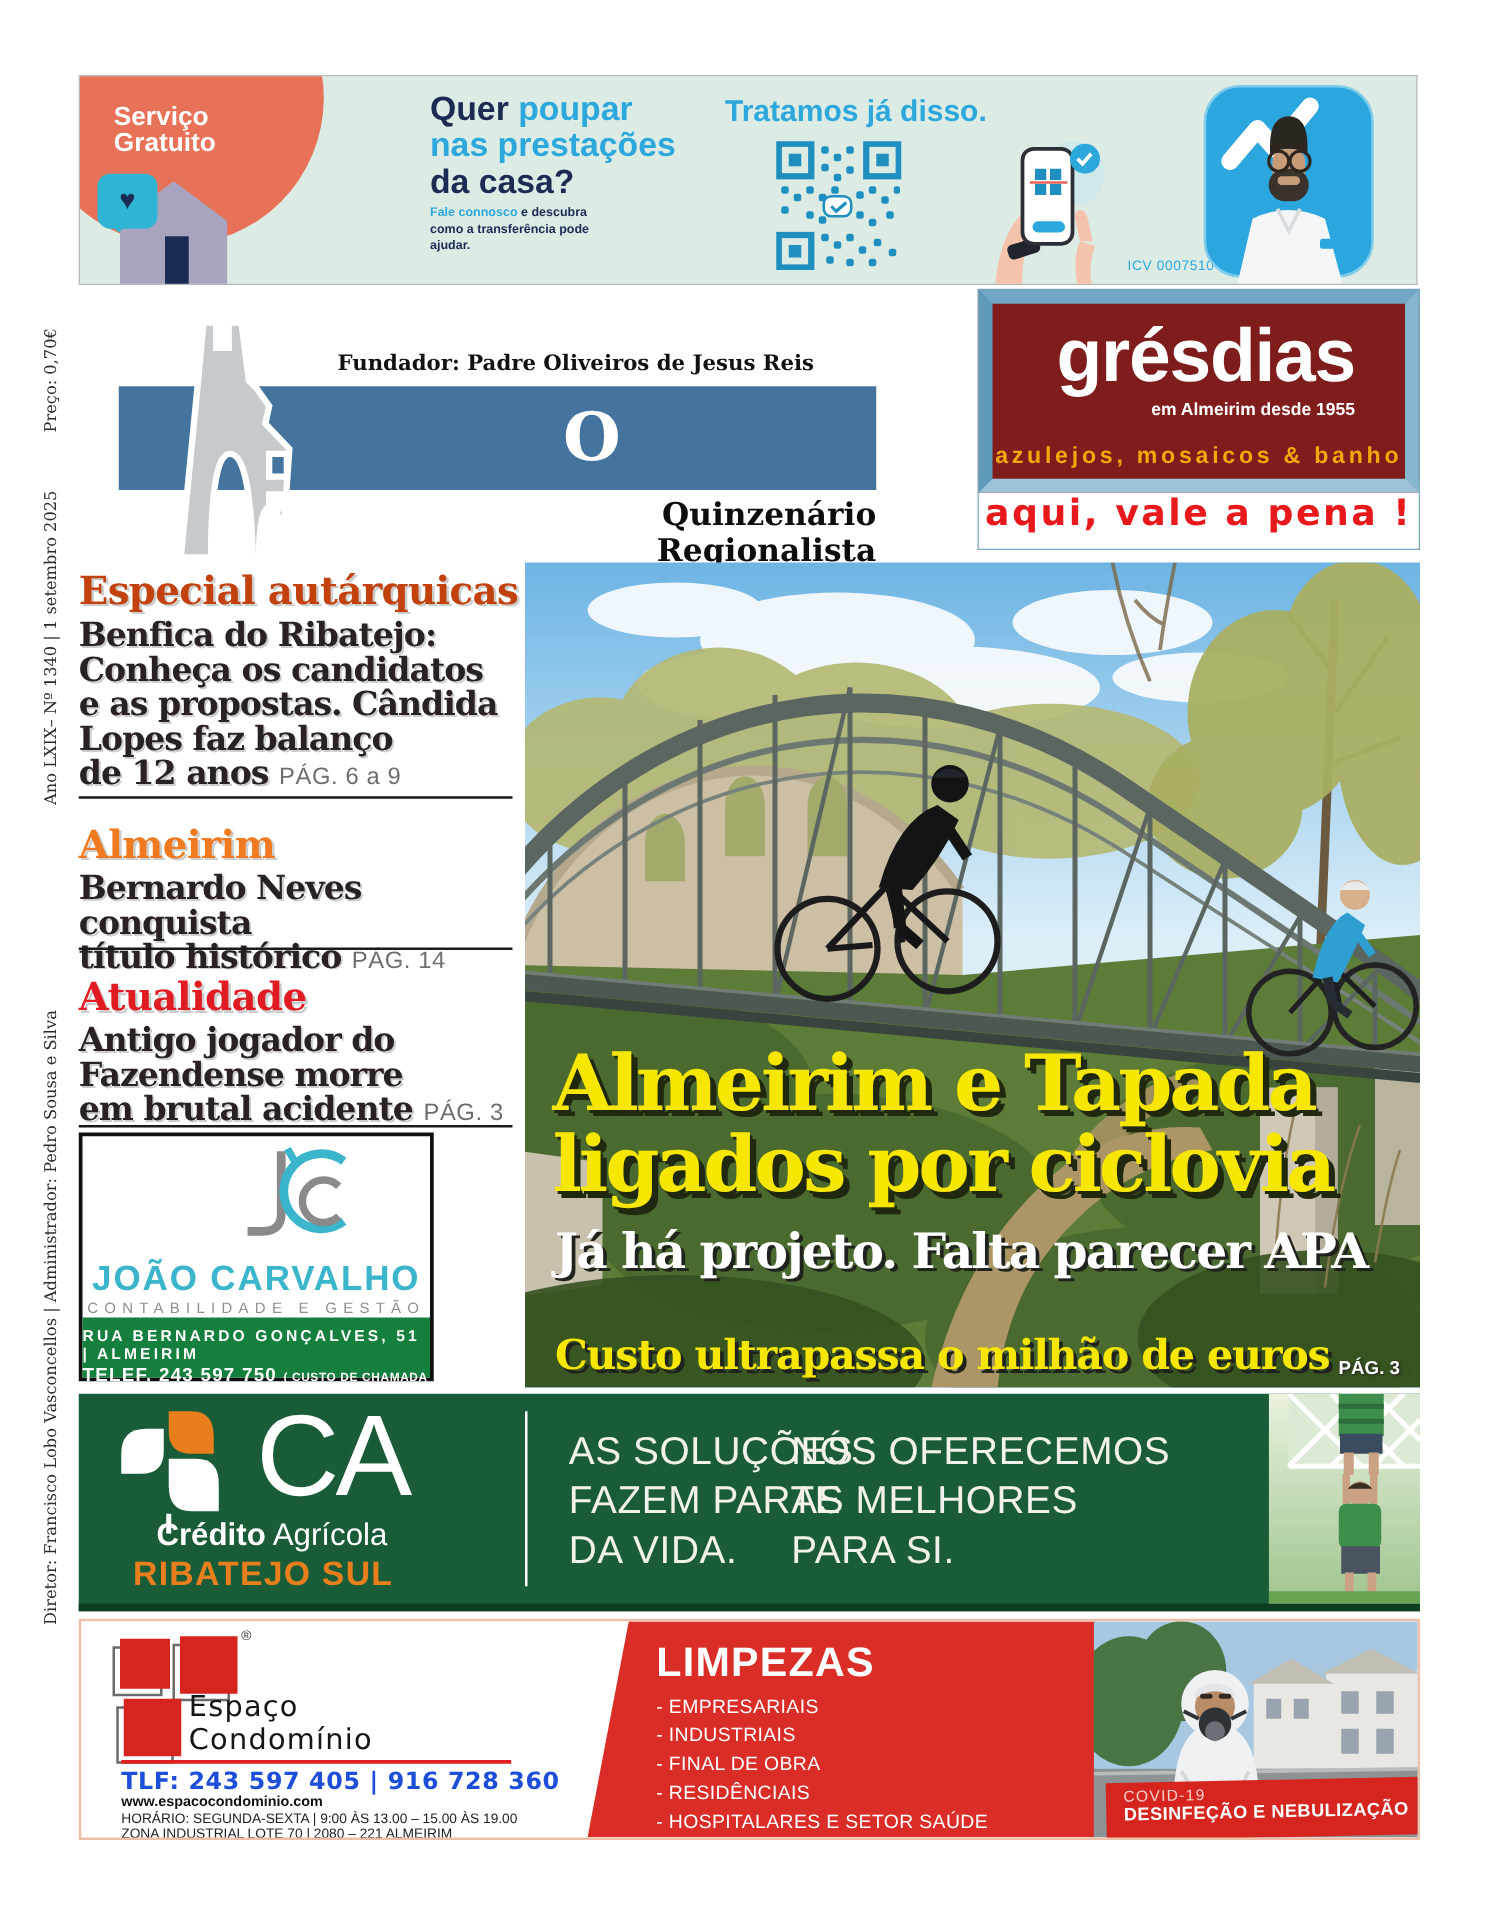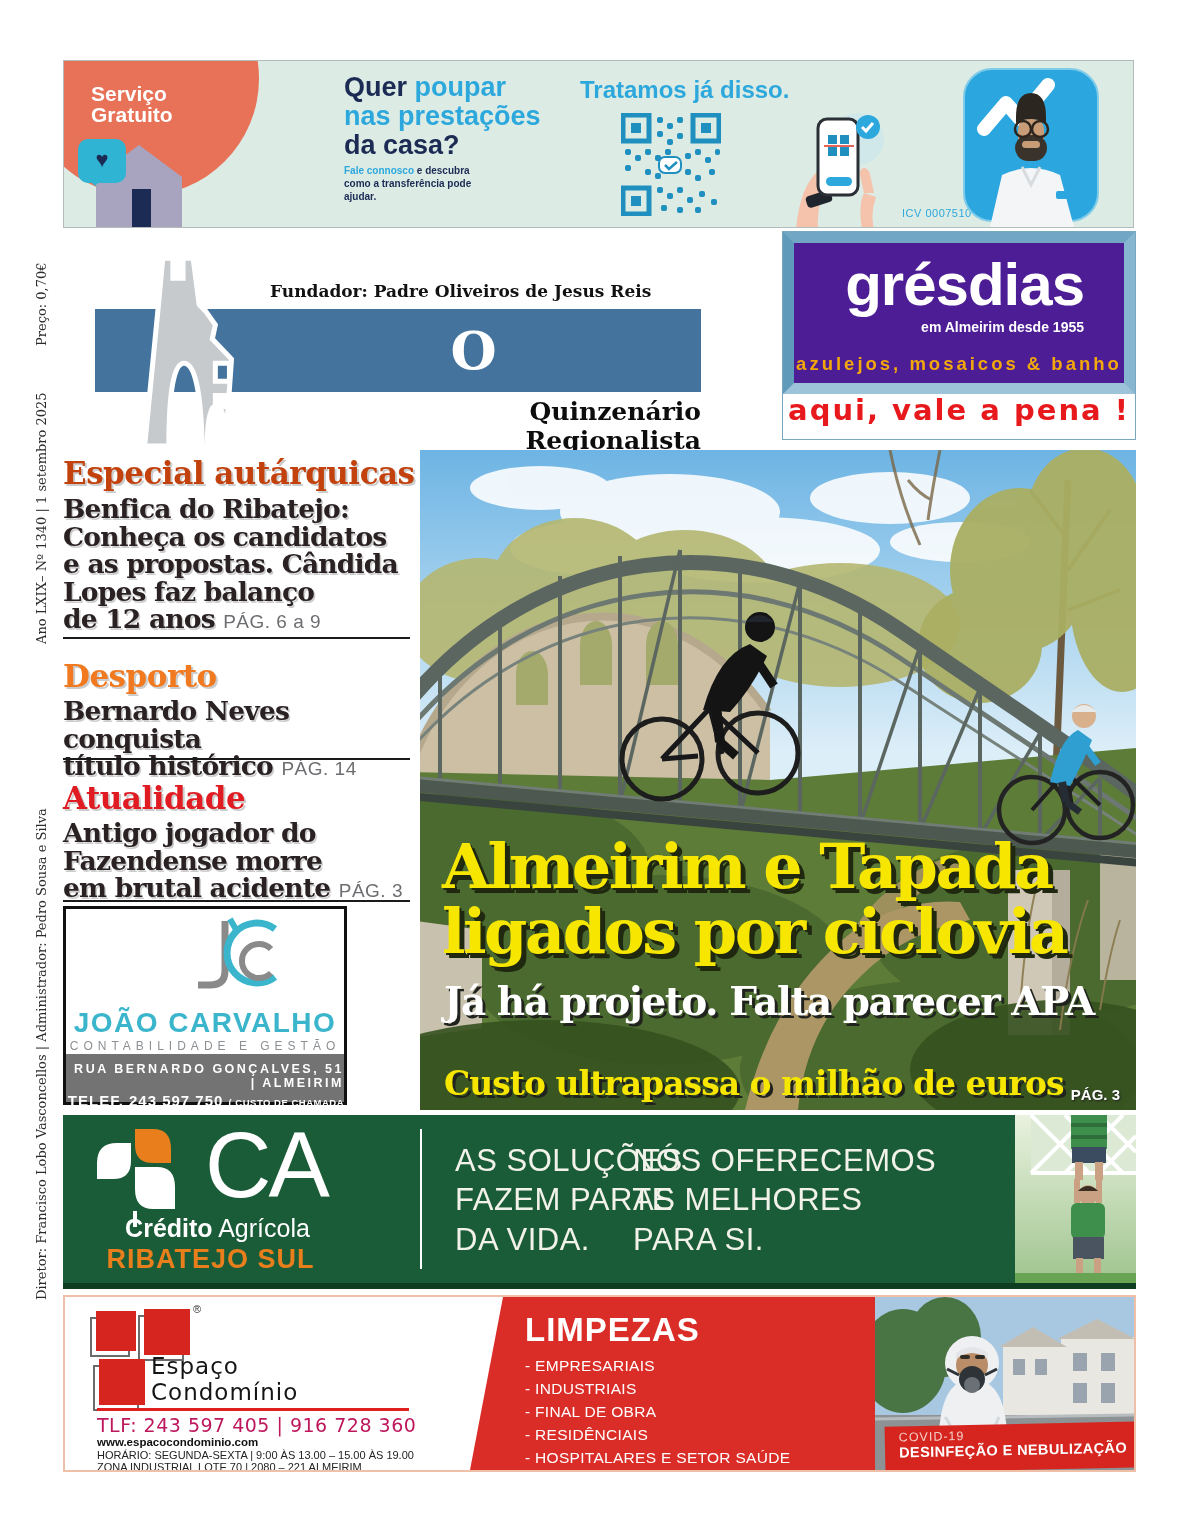--- a/index.html
+++ b/index.html
@@ -46,21 +46,21 @@
   .mast-bar { left:95px; top:309px; width:606px; height:83px; background:#44749e; }
   .mast-title { position:absolute; left:158px; top:6px; width:440px; text-align:center;
                 font-family:"DejaVu Serif",serif; font-weight:bold; font-size:53px;
                 color:#fff; letter-spacing:-1px; line-height:70px; }
   .mast-sub { left:400px; top:397px; width:301px; text-align:right;
               font-family:"DejaVu Serif",serif; font-weight:bold; font-size:25px; color:#0d0d0d; }
   .castle { left:116px; top:246px; width:132px; height:202px; z-index:3; }
 
   
   .gres { left:782px; top:231px; width:354px; height:209px; background:#fff; border:1px solid #7aa7c0; }
-  .gres-bevel { position:absolute; left:0; top:0; right:0; bottom:45px; background:#4c1d95;
+  .gres-bevel { position:absolute; left:0; top:0; right:0; bottom:45px; background:#7f1d1d;
                 border-style:solid; border-width:11px;
                 border-color:#71a6c4 #86b6d0 #9cc3d8 #5f9abb;padding-left:14px; }
   .gres-name { position:absolute; left:0; right:40px; top:12px; text-align:right;
                color:#fff; font-weight:bold; font-size:60px; letter-spacing:-1px; line-height:1; }
   .gres-since { position:absolute; right:40px; top:76px; color:#fff; font-weight:bold; font-size:14px; }
   .gres-prod { position:absolute; left:0; right:0; top:110px; text-align:center; color:#f2a70b;
                font-weight:bold; font-size:18.5px; letter-spacing:3px; }
   .gres-slogan { position:absolute; left:0; right:0; bottom:6px; height:40px; text-align:center;
                  color:#e8191c; font-family:"DejaVu Sans",sans-serif; font-weight:bold;
                  font-size:29px; letter-spacing:2px; }
@@ -75,22 +75,22 @@
   .pag { font-family:"Liberation Sans",sans-serif; font-weight:normal; font-size:19px;
          color:#6d6e71; letter-spacing:.5px; text-shadow:none; }
   .rule { position:absolute; left:63px; width:347px; height:2px; background:#1a1a1a; }
 
   
   .jc { left:63px; top:906px; width:284px; height:199px; background:#fff; border:3px solid #101010; }
   .jc-name { position:absolute; left:0; right:0; top:98px; text-align:center; color:#3ab5cc;
              font-size:28px; font-weight:600; letter-spacing:1.5px; }
   .jc-tag { position:absolute; left:0; right:0; top:130px; text-align:center; color:#8d9093;
             font-size:12px; letter-spacing:5px; }
-  .jc-strip { position:absolute; left:0; right:0; bottom:0; height:48px; background:#737373;
-              color:#fff; text-align:right; padding-top:8px; }
+  .jc-strip { position:absolute; left:0; right:0; bottom:0; height:48px; background:#15803d;
+              color:#fff; text-align:left; padding-top:8px; }
   .jc-addr { font-size:12.5px; font-weight:bold; letter-spacing:2.5px; }
   .jc-tel  { font-size:15px; font-weight:bold; letter-spacing:1px; margin-top:2px; }
   .jc-note { font-size:9.5px; font-weight:bold; letter-spacing:.5px; }
 
   
   .mainimg { left:420px; top:450px; width:716px; height:660px; overflow:hidden; background:#79bde9; }
   .hl { position:absolute; left:22px; font-family:"DejaVu Serif",serif; font-weight:bold;
         color:#f7e600; font-size:62px; letter-spacing:-2.5px; line-height:1; white-space:nowrap;
         text-shadow:5px 5px 0 #20290f, 2px 2px 0 #20290f; }
   .sub-w { position:absolute; left:24px; font-family:"DejaVu Serif",serif; font-weight:bold;
@@ -117,22 +117,22 @@
 
   
   .esp { left:63px; top:1295px; width:1073px; height:177px; background:#fff;
          border:2px solid #f0bfa8; overflow:hidden; }
   .sqo { position:absolute; border:2px solid #6b6b6b; background:transparent; }
   .sqr { position:absolute; background:#d6251f; }
   .esp-reg { position:absolute; left:128px; top:6px; font-size:11px; color:#333; }
   .esp-brand { position:absolute; left:86px; color:#151515; font-family:"DejaVu Sans",sans-serif;
                font-size:23px; letter-spacing:1px; }
   .esp-line { position:absolute; left:32px; top:111px; width:312px; height:3px; background:#e01f1f; }
-  .esp-tel { position:absolute; left:32px; top:117px; font-size:19px; font-weight:normal;
-             letter-spacing:.5px; color:#be185d; font-family:"DejaVu Sans",sans-serif; }
+  .esp-tel { position:absolute; left:32px; top:117px; font-size:19px; font-weight:bold;
+             letter-spacing:.5px; color:#1d4ed8; font-family:"DejaVu Sans",sans-serif; }
   .esp-web { position:absolute; left:32px; top:139px; font-size:11.5px; font-weight:bold; color:#111; }
   .esp-small { position:absolute; left:32px; font-size:11px; color:#222; }
   .limp-panel { position:absolute; left:405px; top:0; width:407px; height:100%;
                 background:#da2d28; clip-path:polygon(33px 0,100% 0,100% 100%,0 100%); }
   .limp-title { position:absolute; left:460px; top:14px; color:#fff; font-weight:bold;
                 font-size:33px; letter-spacing:1px; }
   .limp-item { position:absolute; left:460px; color:#fff; font-size:15.5px; letter-spacing:.3px; }
   .covid { position:absolute; left:820px; top:127px; width:255px; height:46px; background:#d6251f;
            transform:rotate(-1.2deg); padding:4px 0 0 14px; }
   .covid-label { font-size:12.5px; color:#f3cfc9; letter-spacing:1px; }
@@ -273,21 +273,21 @@
   <div class="kicker k-cyan" style="top:455px;">Especial autárquicas</div>
   <div class="lc-head" style="top:495px;">
     <span>Benfica do Ribatejo:</span><br>
     <span>Conheça os candidatos</span><br>
     <span>e as propostas. Cândida</span><br>
     <span>Lopes faz balanço</span><br>
     <span>de 12 anos </span><span class="pag">PÁG. 6 a 9</span>
   </div>
   <div class="rule" style="top:637px;"></div>
 
-  <div class="kicker k-orange" style="top:658px;">Desporto</div>
+  <div class="kicker k-orange" style="top:658px;">Almeirim</div>
   <div class="lc-head" style="top:697px;">
     <span>Bernardo Neves conquista</span><br>
     <span>título histórico </span><span class="pag">PÁG. 14</span>
   </div>
   <div class="rule" style="top:758px;"></div>
 
   <div class="kicker k-red" style="top:780px;">Atualidade</div>
   <div class="lc-head" style="top:819px;">
     <span>Antigo jogador do</span><br>
     <span>Fazendense morre</span><br>

